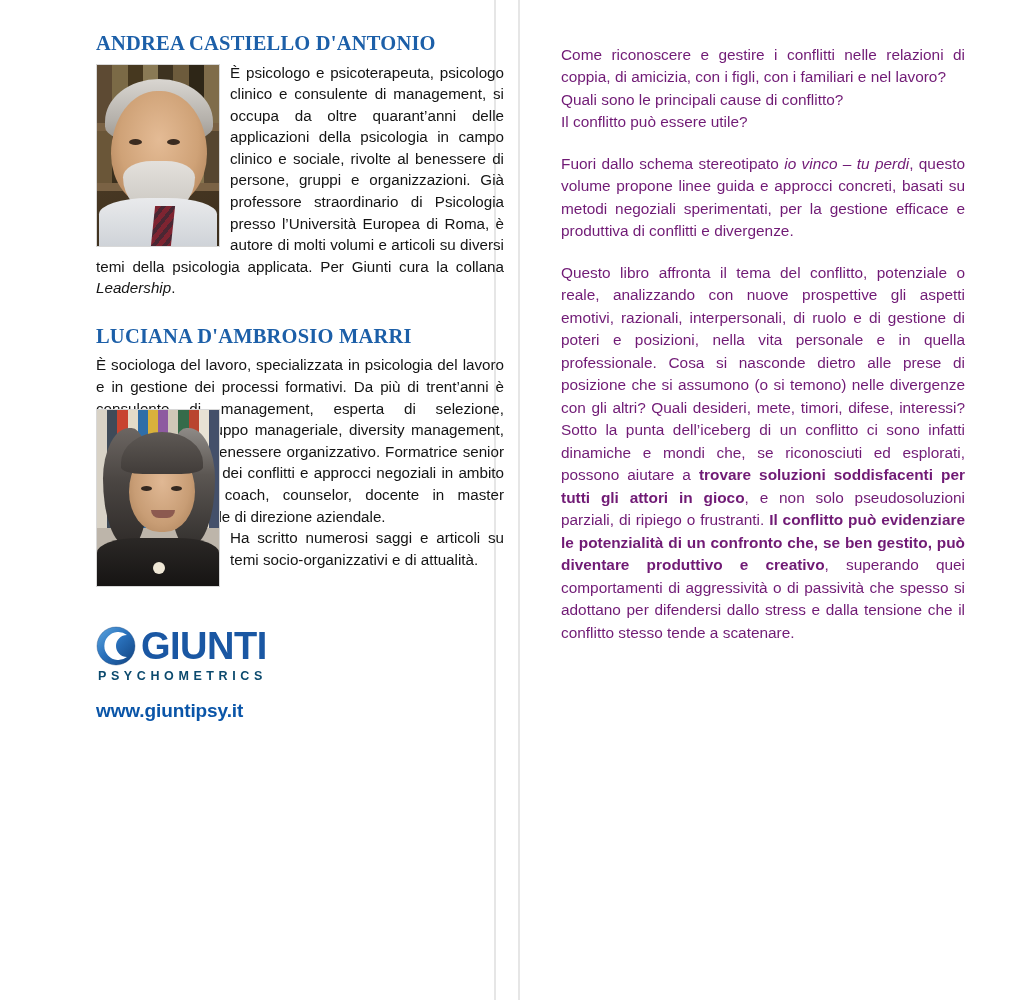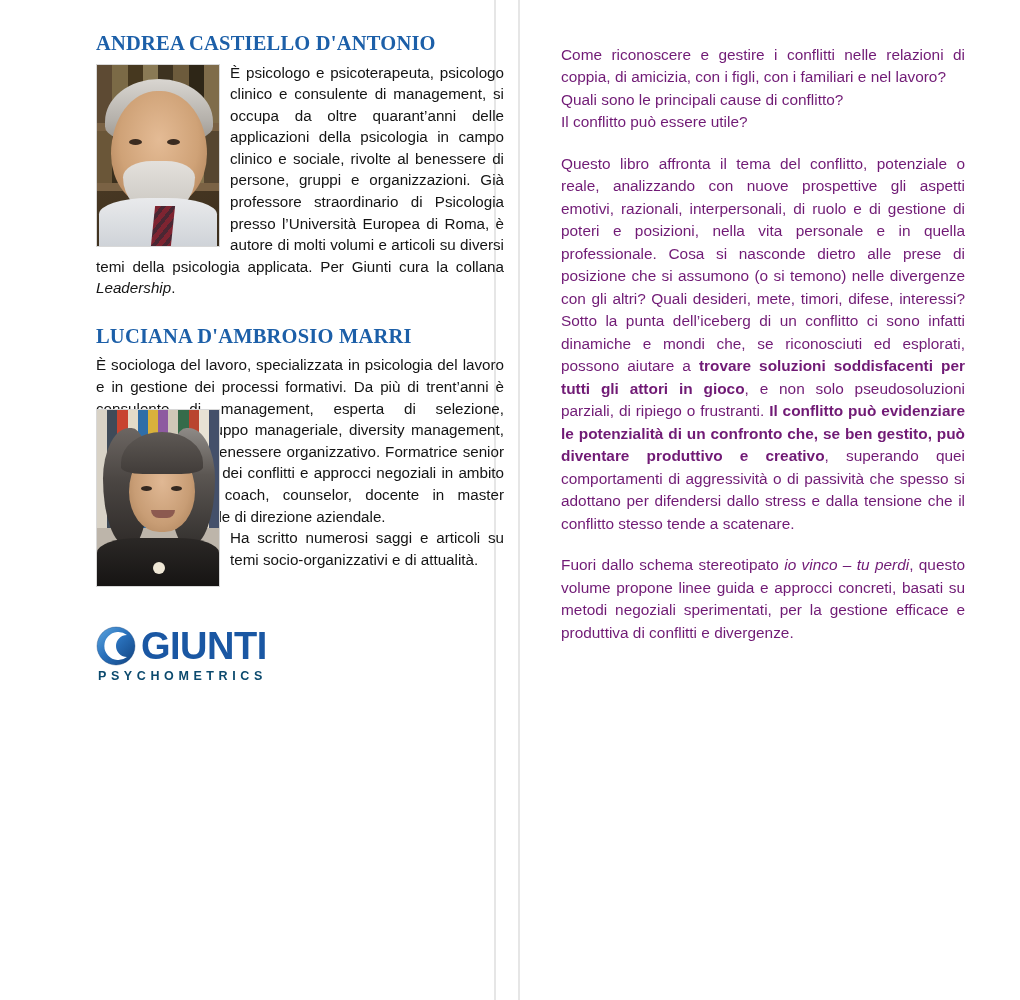--- a/index.html
+++ b/index.html
@@ -343,29 +343,30 @@
             </defs>
             <circle cx="20" cy="20" r="19" fill="url(#gsph)"></circle>
             <path d="M31 9 A14 14 0 1 0 31 31 A11 11 0 1 1 31 9 Z" fill="#ffffff"></path>
             <circle cx="20" cy="20" r="19" fill="none" stroke="#0d3a72" stroke-width="1" opacity="0.35"></circle>
           </svg>
         </div>
         <div class="logo-word">GIUNTI</div>
       </div>
       <div class="logo-sub">PSYCHOMETRICS</div>
 
+      <div class="website">www.giuntipsy.it</div>
 
     </div>
   </div>
 
   <div class="col-right">
 
     <p class="blurb"><span>Come riconoscere e gestire i conflitti nelle relazioni di coppia, di amicizia, con i figli, con i familiari e nel lavoro?</span><br><span>Quali sono le principali cause di conflitto?</span><br><span>Il conflitto può essere utile?</span></p>
+
+    <p class="blurb"><span>Fuori dallo schema stereotipato </span><i>io vinco – tu perdi</i><span>, questo volume propone linee guida e approcci concreti, basati su metodi negoziali sperimentati, per la gestione efficace e produttiva di conflitti e divergenze.</span></p>
 
     <p class="blurb"><span>Questo libro affronta il tema del conflitto, potenziale o reale, analizzando con nuove prospettive gli aspetti emotivi, razionali, interpersonali, di ruolo e di gestione di poteri e posizioni, nella vita personale e in quella professionale.</span>
       <span>Cosa si nasconde dietro alle prese di posizione che si assumono (o si temono) nelle divergenze con gli altri? Quali desideri, mete, timori, difese, interessi?</span>
       <span>Sotto la punta dell’iceberg di un conflitto ci sono infatti dinamiche e mondi che, se riconosciuti ed esplorati, possono aiutare a </span><b>trovare soluzioni soddisfacenti per tutti gli attori in gioco</b><span>, e non solo pseudosoluzioni parziali, di ripiego o frustranti.</span>
       <b>Il conflitto può evidenziare le potenzialità di un confronto che, se ben gestito, può diventare produttivo e creativo</b><span>, superando quei comportamenti di aggressività o di passività che spesso si adottano per difendersi dallo stress e dalla tensione che il conflitto stesso tende a scatenare.</span></p>
-
-    <p class="blurb"><span>Fuori dallo schema stereotipato </span><i>io vinco – tu perdi</i><span>, questo volume propone linee guida e approcci concreti, basati su metodi negoziali sperimentati, per la gestione efficace e produttiva di conflitti e divergenze.</span></p>
   </div>
 
 </div>
 
 </body></html>

